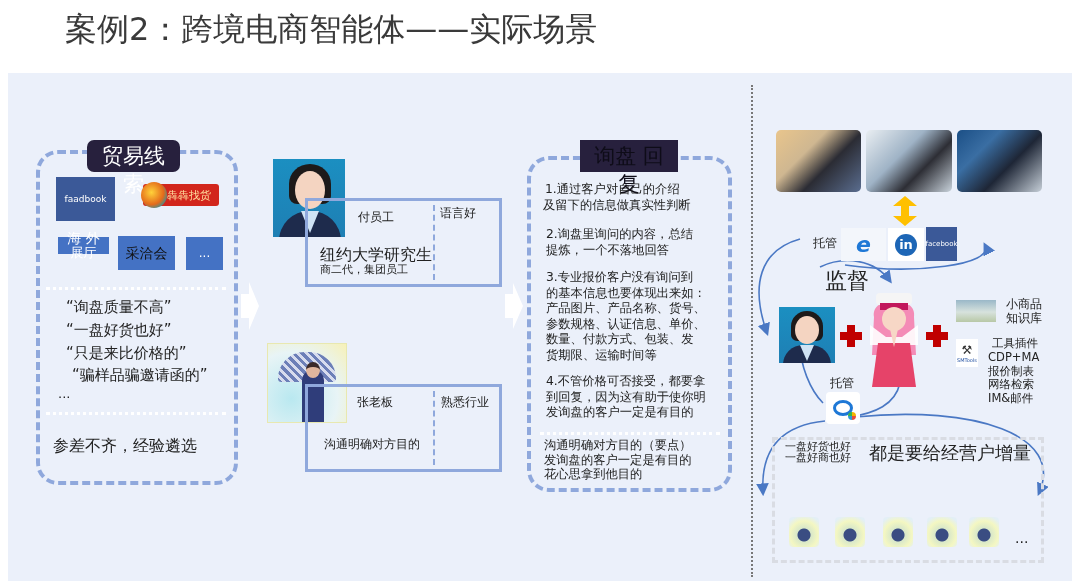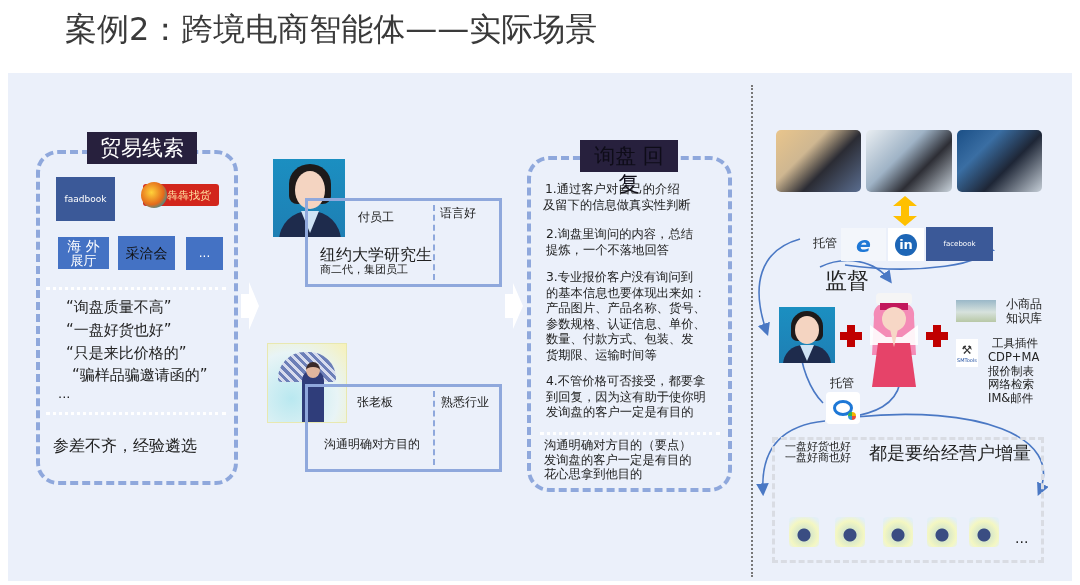--- a/index.html
+++ b/index.html
@@ -64,31 +64,31 @@
   .gray-dbox { position: absolute; border: 3px dashed #d9dce3; }
 </style>
 </head>
 <body>
 
 <div class="title">案例2：跨境电商智能体——实际场景</div>
 
 <div class="panel"></div>
 
 <div class="dbox" style="left:36px; top:150px; width:202px; height:335px;"></div>
-<div class="header-tag" style="left:87px; top:132px; width:110px; height:32px;">贸易线索</div>
+<div class="header-tag" style="left:87px; top:140px; width:93px; height:32px;border-radius:7px;">贸易线索</div>
 
 <div class="fb-tile" style="left:56px; top:177px; width:59px; height:44px;">
   <span>faadbook</span>
 </div>
 <div class="hh-tile" style="left:143px; top:184px; width:76px; height:22px;">
   <span class="logo"></span>
   <span>犇犇找货</span>
 </div>
 
-<div class="blue-tile" style="left:58px; top:237px; width:51px; height:32px; flex-direction:column; font-size:14px;">
+<div class="blue-tile" style="left:58px; top:237px; width:51px; height:17px; flex-direction:column; font-size:14px;">
   <span>海 外</span>
   <span style="font-size:13px;">展厅</span>
 </div>
 <div class="blue-tile" style="left:118px; top:236px; width:57px; height:34px; font-size:14px; color:#111;text-align:center;">
   <span>采洽会</span>
 </div>
 <div class="blue-tile" style="left:186px; top:237px; width:37px; height:33px; font-size:12px;">
   <span>...</span>
 </div>
 
@@ -196,21 +196,21 @@
   <path d="M100,192 C220,180 310,210 284,268" stroke="#4a78c4" stroke-width="1.6" fill="none" marker-end="url(#ah)"></path>
 </svg>
 
 <div class="txt" style="left:813px; top:235px; font-size:12px;">托管</div>
 <div class="social ie-icon" style="left:841px; top:228px; width:45px; height:33px;">
     <span>e</span>
   </div>
 <div class="social in-icon" style="left:888px; top:228px; width:36px; height:33px;">
     <span>in</span>
   </div>
-<div class="social fb-icon" style="left:926px; top:227px; width:67px; height:34px;">
+<div class="social fb-icon" style="left:926px; top:227px; width:31px; height:34px;">
     <span>facebook</span>
   </div>
 
 <div class="txt" style="left:825px; top:266px; font-size:22px;">监督</div>
 
 <div class="photo photo1" style="left:779px; top:307px; width:56px; height:56px;">
   <div class="hair" style="left:12px; top:4px; width:32px; height:30px;"></div>
   <div class="face" style="left:16px; top:9px; width:24px; height:28px;"></div>
   <div class="body" style="left:4px; top:38px; width:48px; height:20px;"></div>
   <div class="collar" style="left:21px; top:38px; width:14px; height:16px;"></div>

